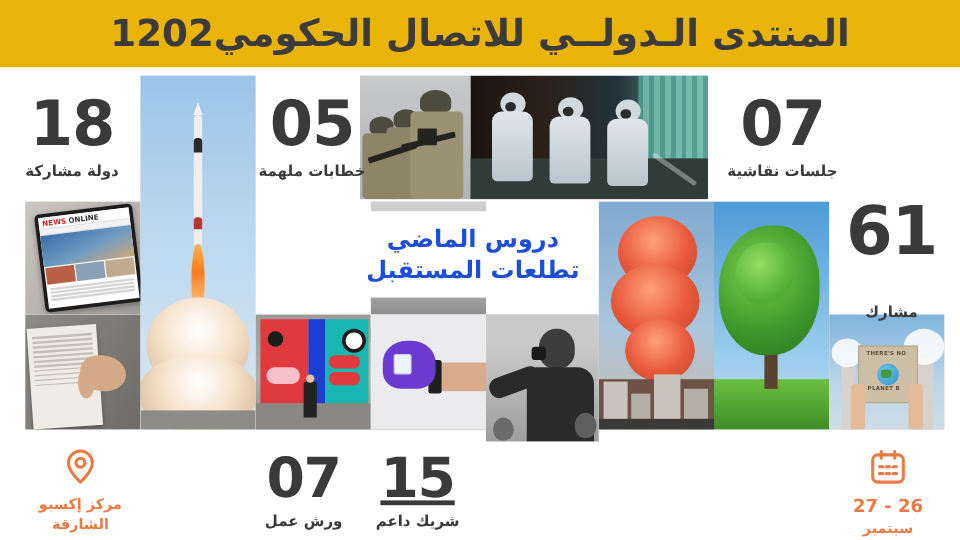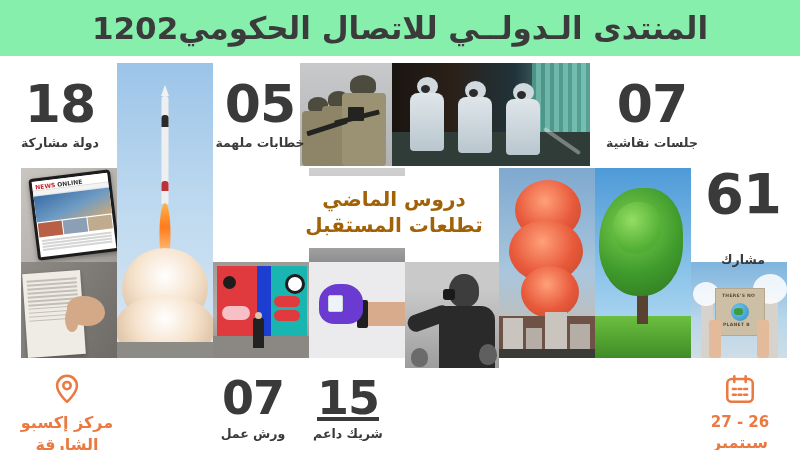--- a/index.html
+++ b/index.html
@@ -7,21 +7,21 @@
     width:800px;height:450px;overflow:hidden;position:relative;
     font-family:"DejaVu Sans","Liberation Sans",sans-serif;
     background:#ffffff;
   }
   #stage{position:absolute;left:0;top:0;width:800px;height:450px;background:#fff;}
 
   
   .title-bar{
     position:absolute;left:0;top:0;width:800px;height:56px;
     display:flex;align-items:center;justify-content:center;
-    background:#86efac;
+    background:#eab308;
   }
   .title-text{
     direction:rtl;unicode-bidi:bidi-override;
     font-size:31px;font-weight:bold;color:#3b3b3b;
     letter-spacing:0px;white-space:nowrap;
     font-family:"DejaVu Sans","Liberation Sans",sans-serif;
   }
 
   
   .stat{position:absolute;display:flex;flex-direction:column;align-items:center;justify-content:center;}
@@ -35,28 +35,28 @@
   }
 
   
   .slogan{
     position:absolute;left:296px;top:176px;width:196px;height:72px;
     display:flex;flex-direction:column;align-items:center;justify-content:center;
     background:#ffffff;z-index:6;
   }
   .slogan div{
     direction:rtl;unicode-bidi:bidi-override;
-    font-size:20px;font-weight:bold;color:#a16207;line-height:1.32;white-space:nowrap;
+    font-size:20px;font-weight:bold;color:#1d4ed8;line-height:1.32;white-space:nowrap;
   }
 
   
   .footer-item{position:absolute;display:flex;flex-direction:column;align-items:center;}
   .footer-item .ftxt{
     direction:rtl;unicode-bidi:bidi-override;
-    font-size:16px;font-weight:bold;color:#ea7a41;line-height:1.4;white-space:nowrap;text-align:center;
+    font-size:12px;font-weight:bold;color:#ea7a41;line-height:1.4;white-space:nowrap;text-align:center;
   }
   .footer-item .fnum{
     font-size:15px;font-weight:bold;color:#ea7a41;line-height:1.35;white-space:nowrap;
   }
   .ico{width:34px;height:34px;margin-bottom:6px;}
 
   
   .ph{position:absolute;overflow:hidden;background:#d8d8d8;}
   .ph .inner{position:absolute;inset:0;}
 

